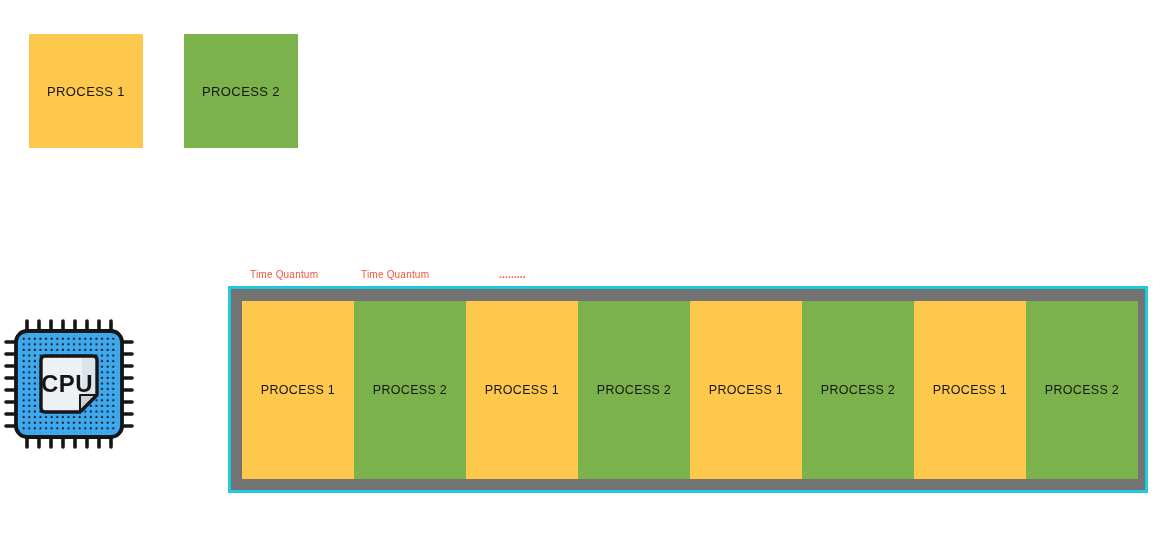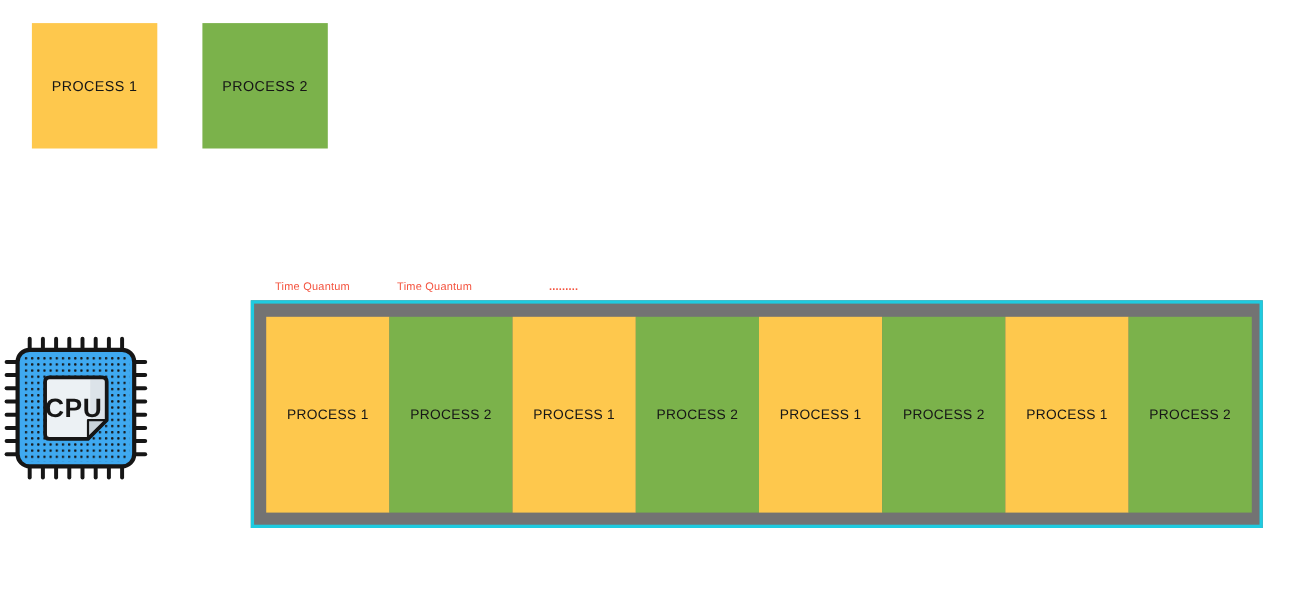--- a/index.html
+++ b/index.html
@@ -2,21 +2,21 @@
 <html style="--p1: #FEC84D; --p2: #7BB24B; --trackbg: #737373; --trackborder: #1FCBE0; --ann: #F4533F; --chip: #3FA9F0;"><head>
 <meta charset="utf-8">
 <style>
   html,body{margin:0;padding:0;}
   body{
     width:1172px;height:544px;position:relative;overflow:hidden;
     background:#ffffff;
     font-family:"Liberation Sans","DejaVu Sans",sans-serif;
     color:#161616;
   }
-  .abs{position:absolute;}
+  .abs{position:absolute;margin-top:13px;}
   
   .pbox{
     width:114px;height:114px;top:21px;
     display:flex;align-items:center;justify-content:center;
     font-size:13px;letter-spacing:0.4px;color:#161616;
   }
   .pbox-1{left:29px;background:var(--p1);}
   .pbox-2{left:184px;background:var(--p2);}
   
   .tq{

